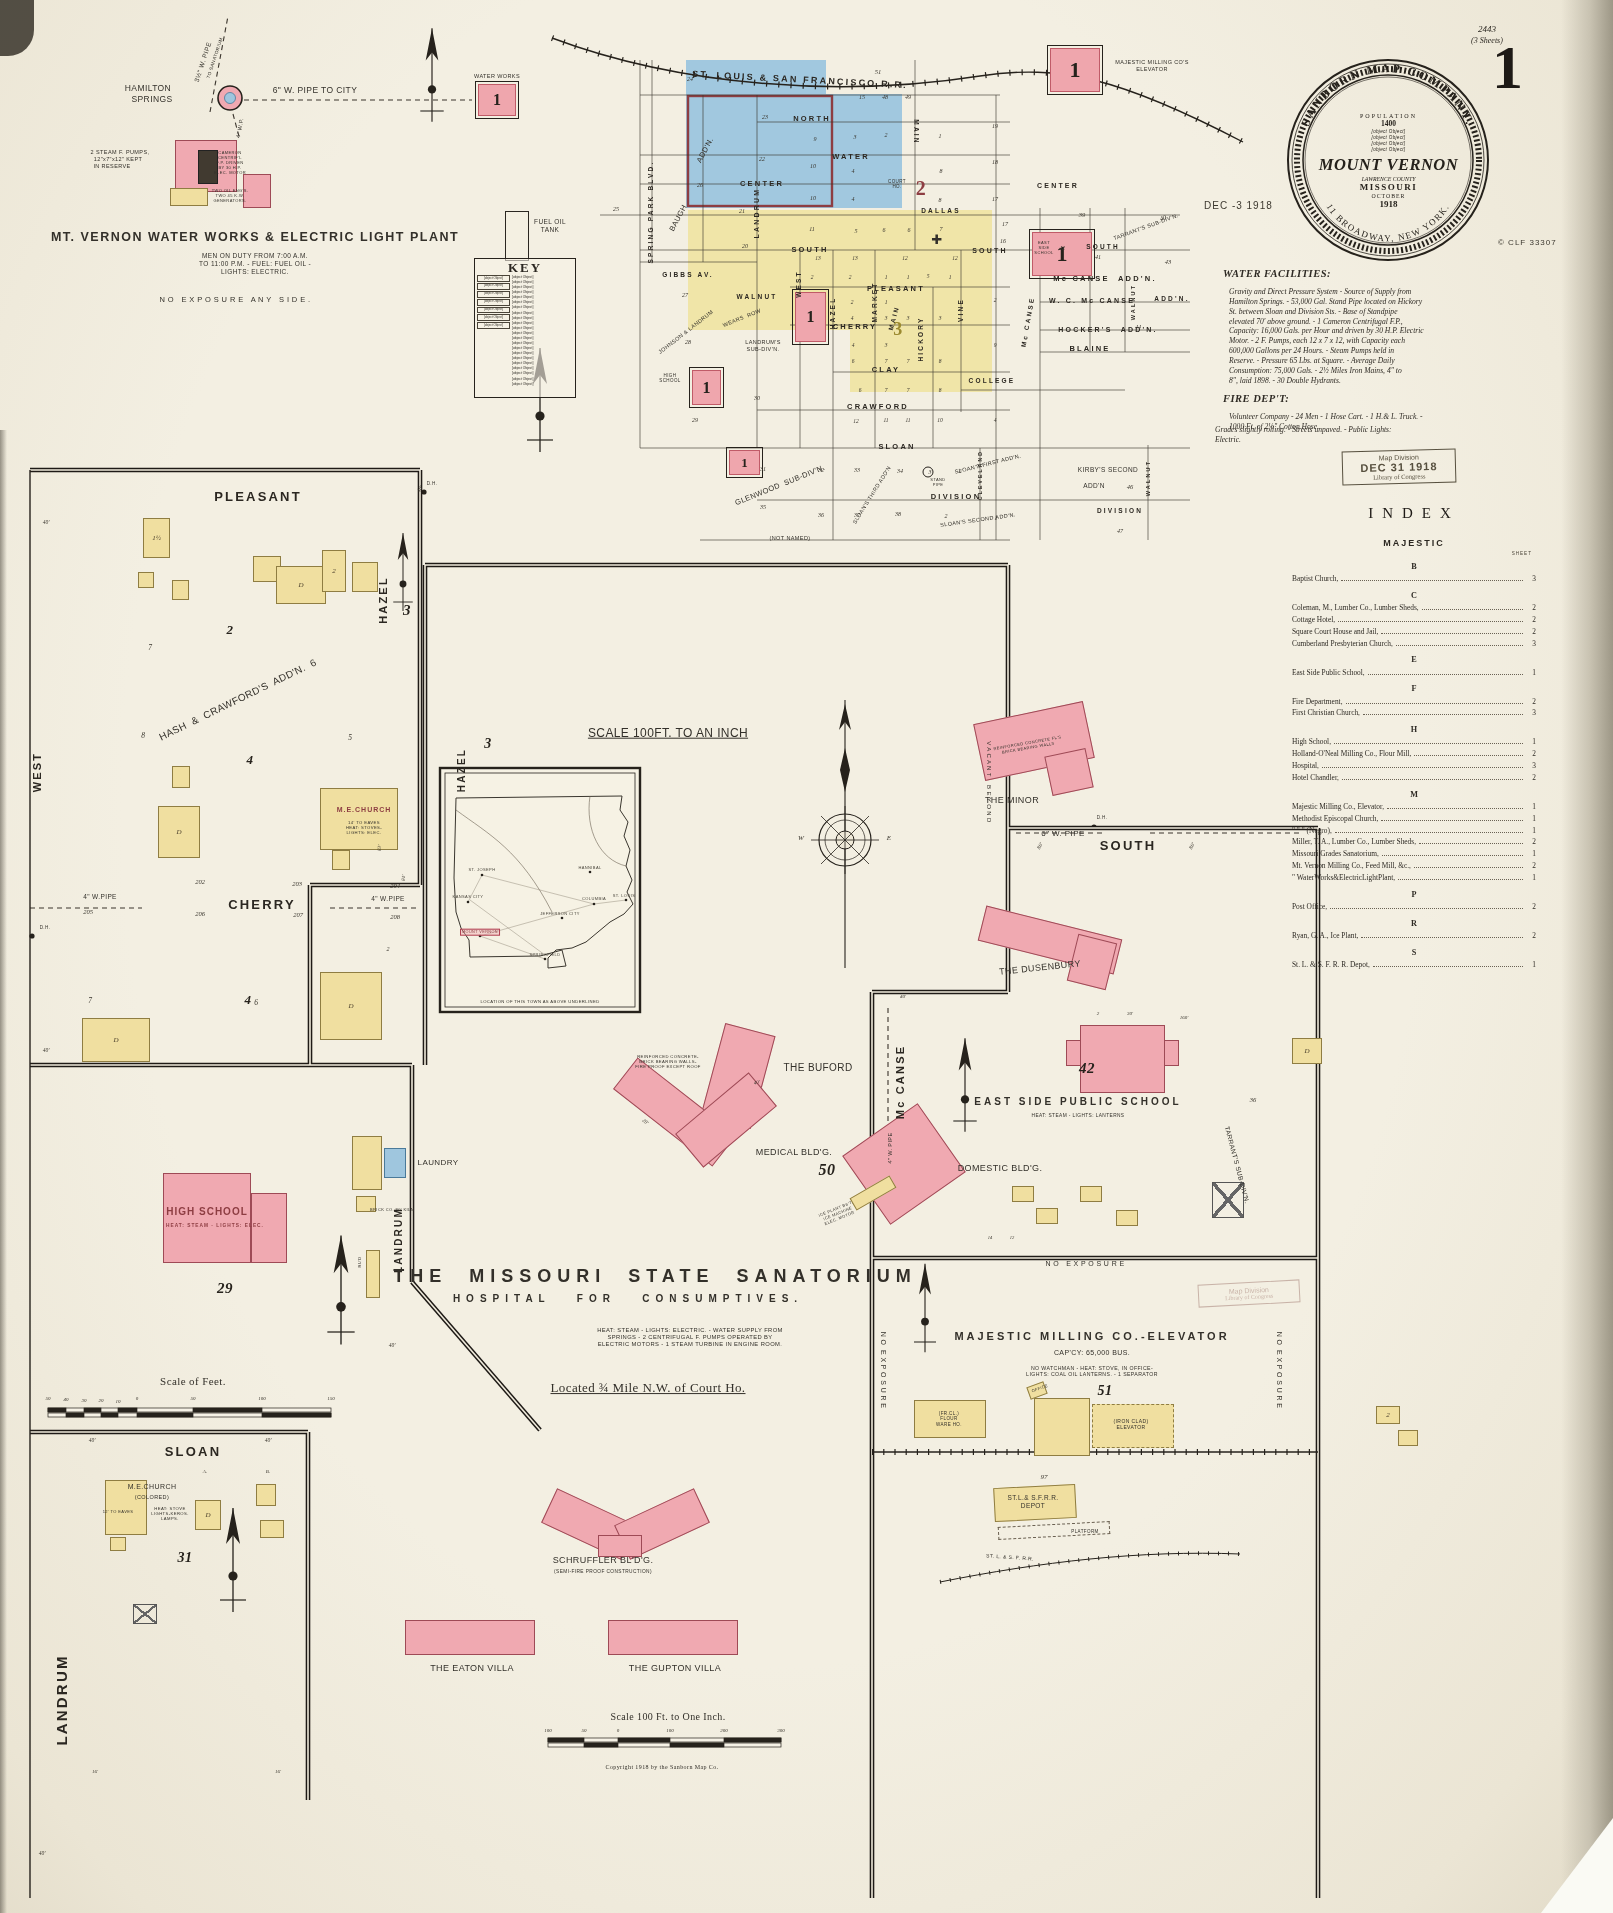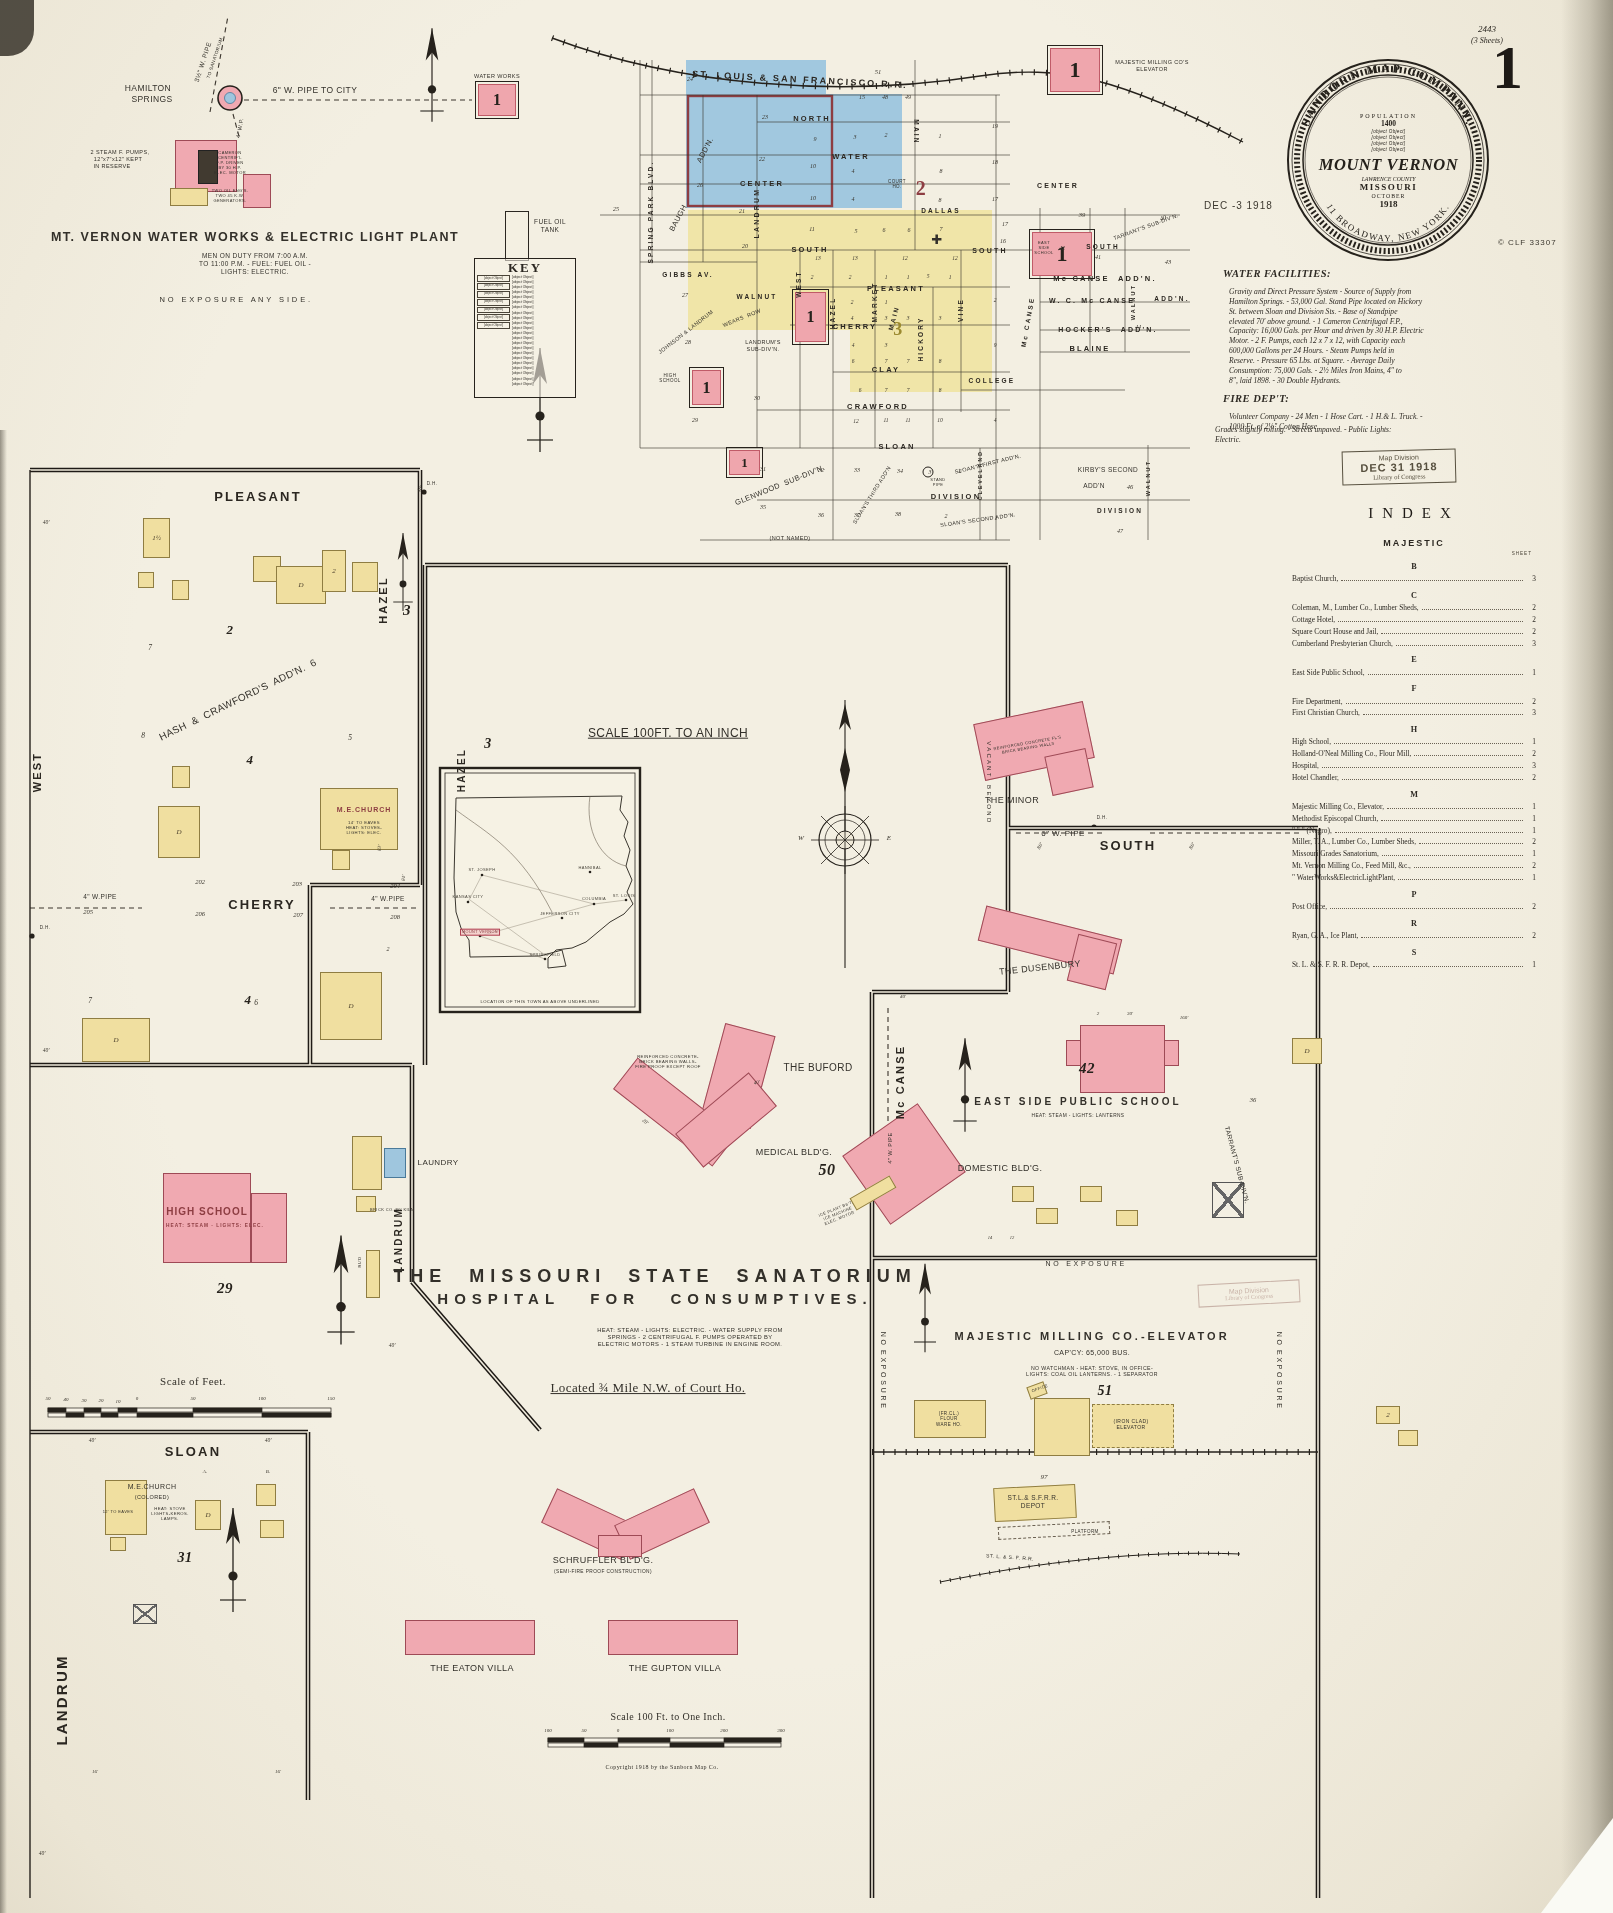--- a/index.html
+++ b/index.html
@@ -785,21 +785,21 @@
       <span class="ml bnb" style="left: 827px; top: 1170px; font-size: 16px; transform: translate(-50%, -50%);">50</span>
       <span class="ml" style="left: 1000px; top: 1168px; font-size: 9px; transform: translate(-50%, -50%);">DOMESTIC BLD'G.</span>
       <span class="ml" style="left: 838px; top: 1214px; font-size: 4px; transform: translate(-50%, -50%) rotate(-22deg);">ICE PLANT BS'T.
 ICE MACHINE
 ELEC. MOTOR</span>
       <span class="ml" style="left: 794px; top: 1152px; font-size: 9px; transform: translate(-50%, -50%);">MEDICAL BLD'G.</span>
       <span class="ml" style="left: 438px; top: 1163px; font-size: 8px; transform: translate(-50%, -50%);">LAUNDRY</span>
       <span class="ml" style="left: 392px; top: 1210px; font-size: 4px; transform: translate(-50%, -50%);">BRICK CO. 80' KILN</span>
       <span class="ml" style="left: 360px; top: 1262px; font-size: 4px; transform: translate(-50%, -50%) rotate(-90deg);">RU'D</span>
       <span class="ml title sp2" style="left: 655px; top: 1277px; font-size: 18px; transform: translate(-50%, -50%);">THE  MISSOURI  STATE  SANATORIUM</span>
-      <span class="ml title sp2" style="left: 655px; top: 1299px; font-size: 15px; transform: translate(-50%, -50%);">HOSPITAL   FOR   CONSUMPTIVES.</span>
+      <span class="ml title sp2" style="left: 628px; top: 1299px; font-size: 10px; transform: translate(-50%, -50%);">HOSPITAL   FOR   CONSUMPTIVES.</span>
       <span class="ml" style="left: 690px; top: 1338px; font-size: 5.8px; transform: translate(-50%, -50%);">HEAT: STEAM - LIGHTS: ELECTRIC. - WATER SUPPLY FROM
 SPRINGS - 2 CENTRIFUGAL F. PUMPS OPERATED BY
 ELECTRIC MOTORS - 1 STEAM TURBINE IN ENGINE ROOM.</span>
       <span class="ml scale ul" style="left: 648px; top: 1388px; font-size: 13px; transform: translate(-50%, -50%);">Located ¾ Mile N.W. of Court Ho.</span>
       <span class="ml" style="left: 603px; top: 1560px; font-size: 9px; transform: translate(-50%, -50%);">SCHRUFFLER BL'D'G.</span>
       <span class="ml" style="left: 603px; top: 1572px; font-size: 4.8px; transform: translate(-50%, -50%);">(SEMI-FIRE PROOF CONSTRUCTION)</span>
       <span class="ml" style="left: 472px; top: 1668px; font-size: 9px; transform: translate(-50%, -50%);">THE EATON VILLA</span>
       <span class="ml" style="left: 675px; top: 1668px; font-size: 9px; transform: translate(-50%, -50%);">THE GUPTON VILLA</span>
       <span class="ml scale" style="left: 668px; top: 1717px; font-size: 10px; transform: translate(-50%, -50%);">Scale 100 Ft. to One Inch.</span>
       <span class="ml bn" style="left: 548px; top: 1731px; font-size: 5px; transform: translate(-50%, -50%);">100</span>

